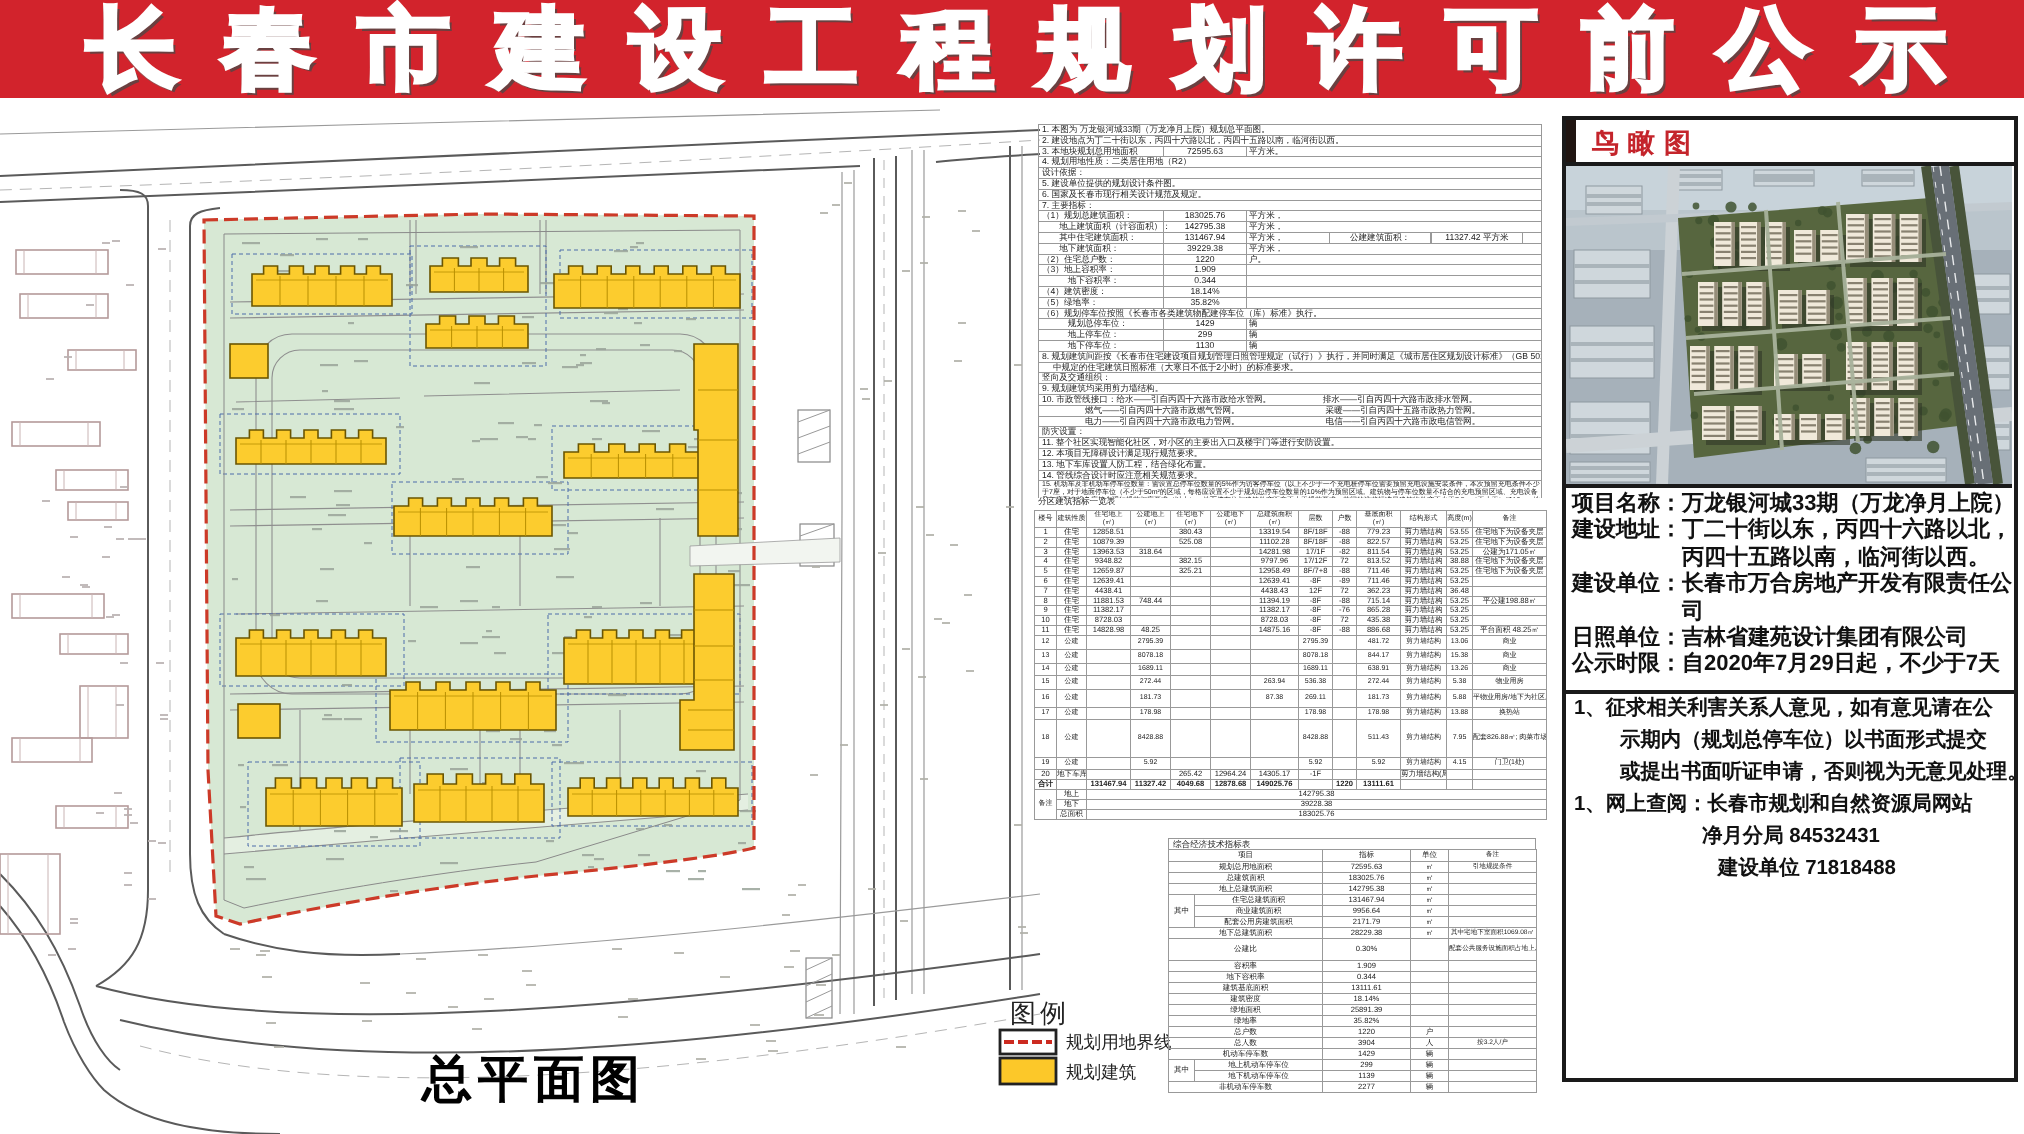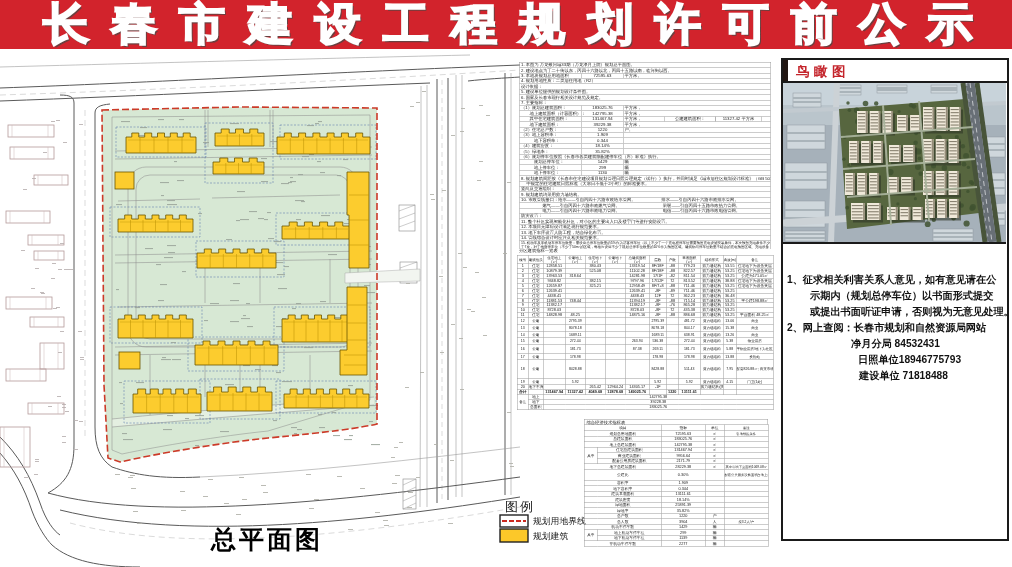--- a/index.html
+++ b/index.html
@@ -11,21 +11,21 @@
 .banner span{color:#fff;font-weight:bold;font-size:46px;letter-spacing:22px;
  white-space:nowrap;line-height:49px;-webkit-text-stroke:2px #fff;
  text-shadow:2px 2px 0 #6a4040, -1px 1px 0 #9a5050;
  transform:scaleY(0.96);}
 
 .rcol{left:781px;top:58px;width:228px;height:483px;border:2.5px solid #1a1a1a;background:#fff;box-sizing:border-box;}
 .rhead{position:relative;height:21px;border-bottom:2px solid #1a1a1a;background:#fff;}
 .rhead .sq{position:absolute;left:0;top:0;width:5px;height:21px;background:#201511;}
 .rhead .t{position:absolute;left:13px;top:3px;font-size:13.5px;font-weight:bold;color:#c4242b;letter-spacing:4.5px;}
 .info{font-size:11px;font-weight:bold;color:#111;line-height:13.4px;padding:2px 0 0 3px;white-space:nowrap;}
-.fb{font-size:10.2px;font-weight:bold;color:#111;line-height:16px;padding:0 0 0 4px;white-space:nowrap;margin-top:28px;}
+.fb{font-size:10.2px;font-weight:bold;color:#111;line-height:16px;padding:0 0 0 4px;white-space:nowrap;}
 </style></head>
 <body>
 
 <div class="abs banner">
     <span style="margin-left:26px;">长春市建设工程规划许可前公示</span>
   </div>
 
 <div class="abs rcol">
 
  <div class="rhead">
@@ -442,29 +442,37 @@
           <path d="M58,54 L190,44"></path>
           <path d="M60,86 L192,76"></path>
           <path d="M64,114 L194,104"></path>
           <path d="M100,22 L108,142"></path>
           <path d="M136,18 L146,138"></path>
         </g>
       </svg>
     </div>
 
 
+ <div class="info" style="height:99px;border-bottom:2px solid #1a1a1a;overflow:hidden;">
+  <div>项目名称：万龙银河城33期（万龙净月上院）</div>
+  <div>建设地址：丁二十街以东，丙四十六路以北，</div>
+  <div style="padding-left:55px;">丙四十五路以南，临河街以西。</div>
+  <div>建设单位：长春市万合房地产开发有限责任公</div>
+  <div style="padding-left:55px;">司</div>
+  <div>日照单位：吉林省建苑设计集团有限公司</div>
+  <div>公示时限：自2020年7月29日起，不少于7天</div>
+ </div>
 
 
  <div class="fb">
   <div>1、征求相关利害关系人意见，如有意见请在公</div>
   <div style="padding-left:23px;">示期内（规划总停车位）以书面形式提交</div>
   <div style="padding-left:23px;">或提出书面听证申请，否则视为无意见处理。</div>
-  <div>2、网上查阅：长春市规划和自然资源局网站</div>
+  <div>1、网上查阅：长春市规划和自然资源局网站</div>
   <div style="padding-left:64px;">净月分局 84532431</div>
-  <div style="padding-left:71px;">日照单位18946775793</div>
   <div style="padding-left:72px;">建设单位 71818488</div>
  </div>
 </div>
 
 <svg class="abs" style="left:0;top:55px;overflow:visible;" width="520" height="512" viewBox="0 0 520 512">
     <rect width="520" height="512" fill="#ffffff"></rect>
     <g>
       <path d="M0,33 C140,28 340,17 520,10" stroke="#5a5a5a" stroke-width="1" fill="none"></path>
       <path d="M0,46 C140,41 300,33 430,28" stroke="#5a5a5a" stroke-width="1" fill="none"></path>
       <path d="M468,26 C485,24 505,23 520,22" stroke="#5a5a5a" stroke-width="1" fill="none"></path>

